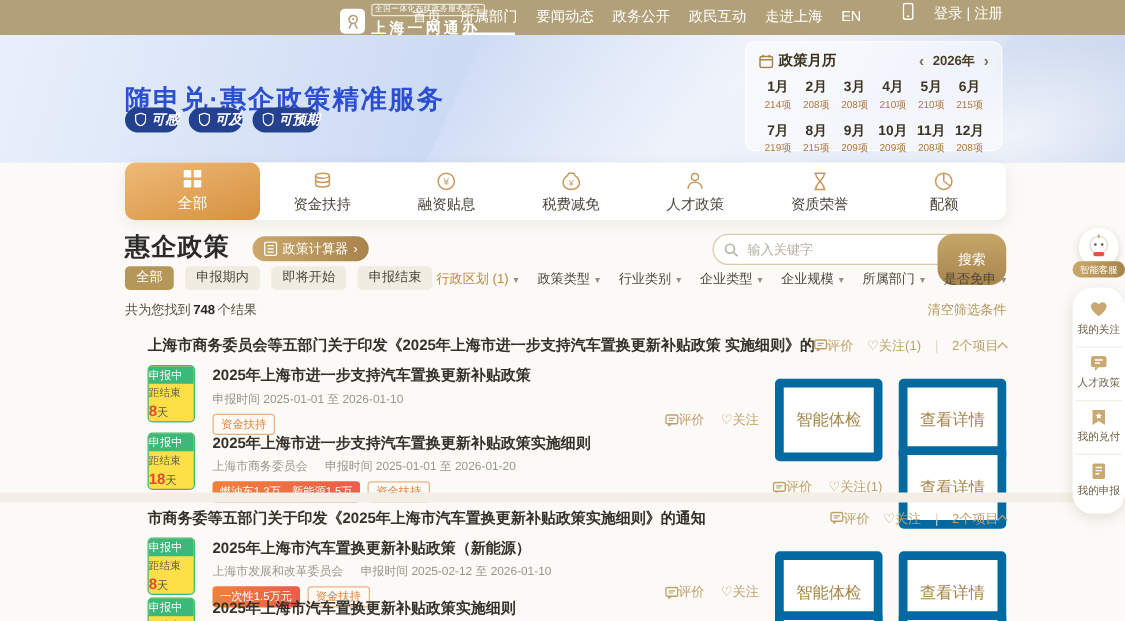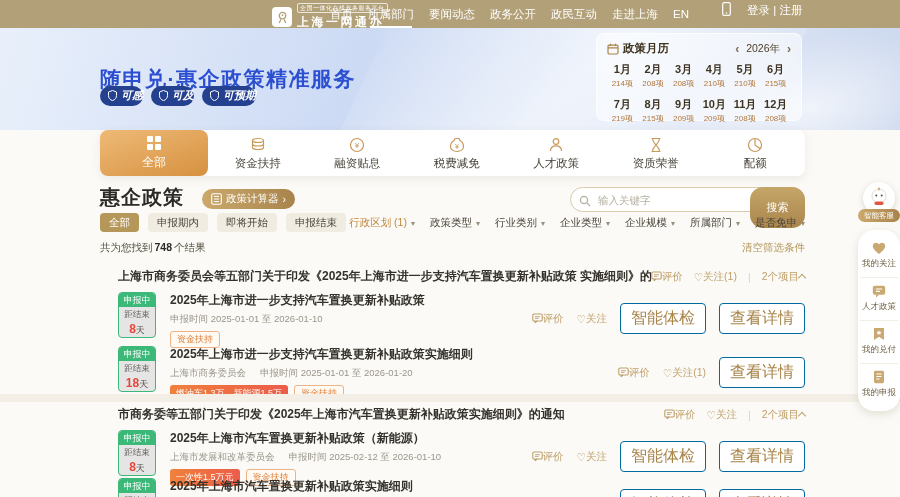--- a/index.html
+++ b/index.html
@@ -30,21 +30,21 @@
   .banner-tags { position:absolute; left:100px; top:58px; display:flex; gap:8px; z-index:2; }
   .btag { background:#24418f; color:#fff; font-size:11px; font-style:italic; font-weight:bold;
           padding:2px 0 3px 8px; border-radius:11px; display:flex; align-items:center; gap:4px; }
 
   
   .calendar { position:absolute; left:596px; top:5px; width:206px; height:88px; z-index:3;
               background:rgba(255,255,255,.5); border:1px solid rgba(255,255,255,.75); border-radius:8px; padding:7px 10px 5px; }
   .cal-head { display:flex; align-items:center; gap:4px; font-size:11.5px; font-weight:bold; color:#3d321e; }
   .cal-nav { margin-left:auto; display:flex; align-items:center; gap:7px; font-size:10.5px; color:#4d3f26; }
   .cal-arrow { cursor:pointer; color:#7a6a4c; font-size:12px; line-height:10px; }
-  .cal-year { font-weight:normal; cursor:pointer; }
+  .cal-year { font-weight:bold; cursor:pointer; }
   .cal-grid { display:grid; grid-template-columns:repeat(6,1fr); margin-top:6px; row-gap:8px; text-align:center; }
   .cal-cell { cursor:pointer; }
   .cal-month { display:block; font-size:11px; font-weight:bold; color:#3e3421; }
   .cal-count { display:block; font-size:8px; color:#b0763a; margin-top:1px; }
 
   
   .tabbar { position:absolute; left:100px; top:130px; width:705px; height:46px; background:#fff; border-radius:8px;
             box-shadow:0 3px 10px rgba(120,100,60,.10); display:flex; z-index:4; }
   .tab-all { width:108px; border-radius:8px; background:linear-gradient(160deg,#eeba77,#d69140); color:#fff;
              display:flex; flex-direction:column; align-items:center; justify-content:center; gap:4px; cursor:pointer; }
@@ -86,36 +86,36 @@
   .group-header { position:absolute; left:118px; right:95px; display:flex; align-items:center; }
   .group-title { font-size:12px; font-weight:bold; color:#34312a; white-space:nowrap; overflow:hidden; }
   .group-actions { margin-left:auto; display:flex; align-items:center; gap:11px; font-size:10.5px; color:#c0a06a; white-space:nowrap; }
   .act { display:flex; align-items:center; gap:0; cursor:pointer; }
   .gsep { color:#ded4bd; }
   .chev-up { width:6px; height:6px; border-left:1.4px solid #c0a06a; border-top:1.4px solid #c0a06a;
              transform:rotate(45deg); margin-top:3px; display:inline-block; cursor:pointer; }
 
   .item { position:absolute; left:118px; right:95px; height:46px; }
   .badge { position:absolute; left:0; top:0; width:38px; height:46px; border:1px solid #3cb878; border-radius:4px;
-           background:#e5e5e5; overflow:hidden; text-align:center; }
+           background:#fde047; overflow:hidden; }
   .badge-status { display:block; background:#3cb878; color:#fff; font-size:9px; height:14px; line-height:14px; }
   .badge-label { display:block; font-size:8.5px; color:#63605a; margin-top:2px; }
   .badge-days { display:block; font-size:9px; color:#55524c; margin-top:1px; }
   .badge-days b { color:#e6463c; font-size:12px; font-weight:bold; }
   .item-body { margin-left:52px; }
   .item-title { font-size:12px; font-weight:bold; color:#34312a; }
   .item-meta { font-size:9.5px; color:#9b968b; margin-top:4px; }
   .item-meta .agency { margin-right:14px; }
   .item-tags { margin-top:5px; display:flex; gap:6px; }
   .tag-fill { background:linear-gradient(90deg,#f0813c,#ec5c4a); color:#fff; font-size:9px; padding:2px 6px; border-radius:3px; }
   .tag-outline { border:1px solid #eeb287; color:#e0823c; background:#fffaf4; font-size:9px; padding:1px 6px; border-radius:3px; }
   .item-actions { position:absolute; right:0; top:11px; display:flex; align-items:center; gap:13px;
                   font-size:10.5px; color:#c0a06a; }
-  .btn { border:1px solid #0369a1; color:#a8854a; background:#fff; border-radius:4px; font-size:16px;
-         padding:4px 10px; cursor:pointer; white-space:nowrap; }
+  .btn { border:7px solid #0369a1; color:#a8854a; background:#fff; border-radius:4px; font-size:13px;
+         padding:17px 10px; cursor:pointer; white-space:nowrap; }
 
   .group-sep { position:absolute; left:0; right:0; top:394px; height:8px; background:#f3efe6; }
 
   
   .float-side { position:absolute; left:858px; top:182px; width:42px; z-index:6; }
   .robot { width:32px; height:32px; margin:0 auto; background:#fff; border-radius:50%;
            box-shadow:0 2px 6px rgba(90,70,40,.2); display:flex; align-items:center; justify-content:center; }
   .assist-label { width:42px; margin:-5px auto 0; background:linear-gradient(90deg,#cba96c,#a7834a); border-radius:7px;
                   color:#fff; font-size:7.5px; text-align:center; height:13px; line-height:13px; position:relative; cursor:pointer; }
   .side-card { margin-top:8px; background:#fff; border-radius:16px; box-shadow:0 3px 10px rgba(120,100,60,.18); padding:5px 2px; }

